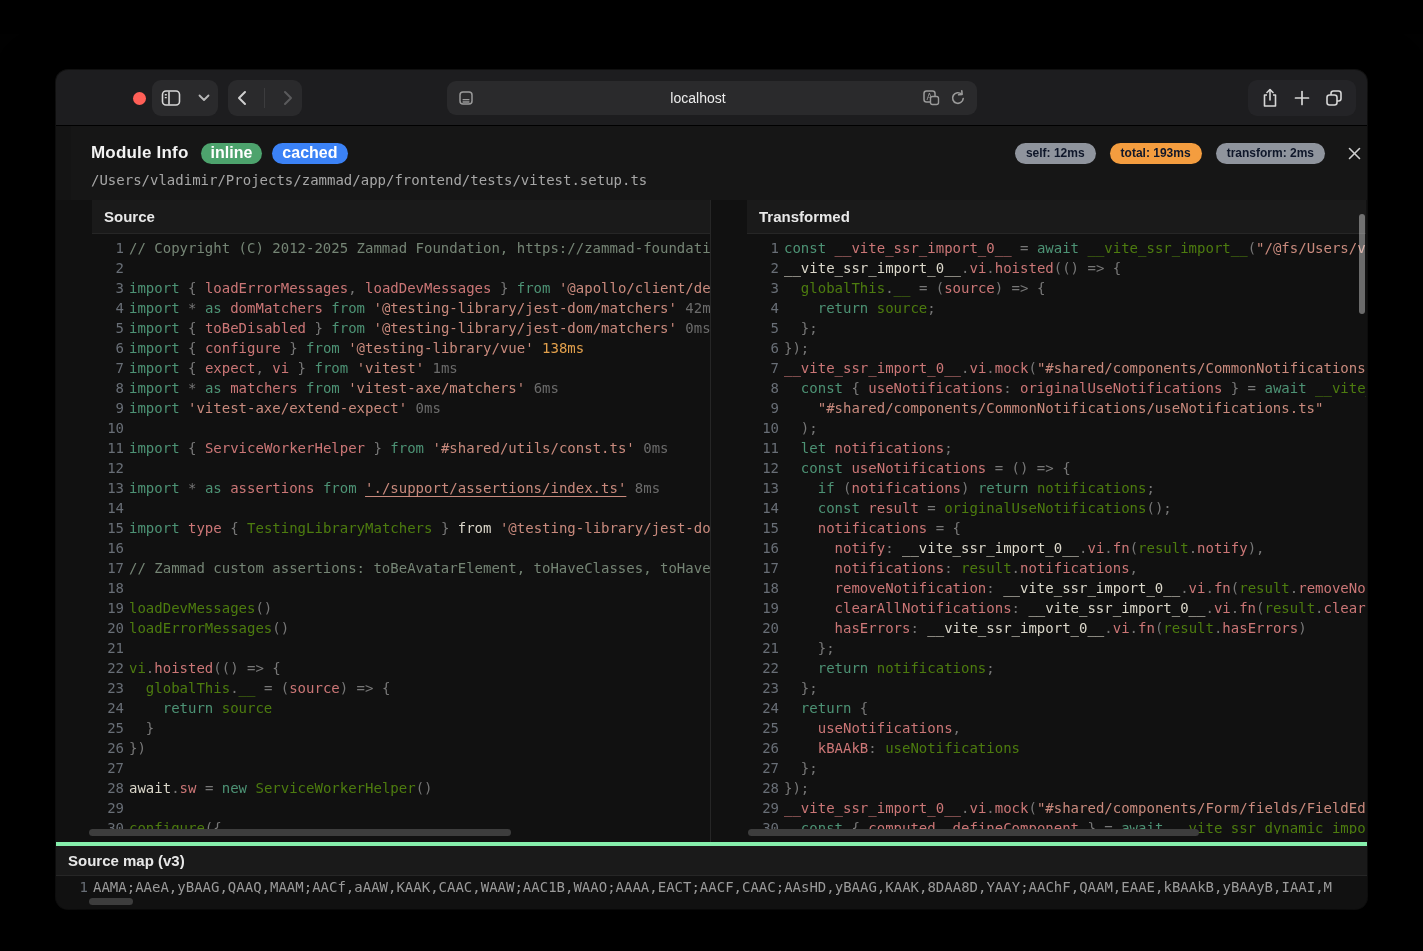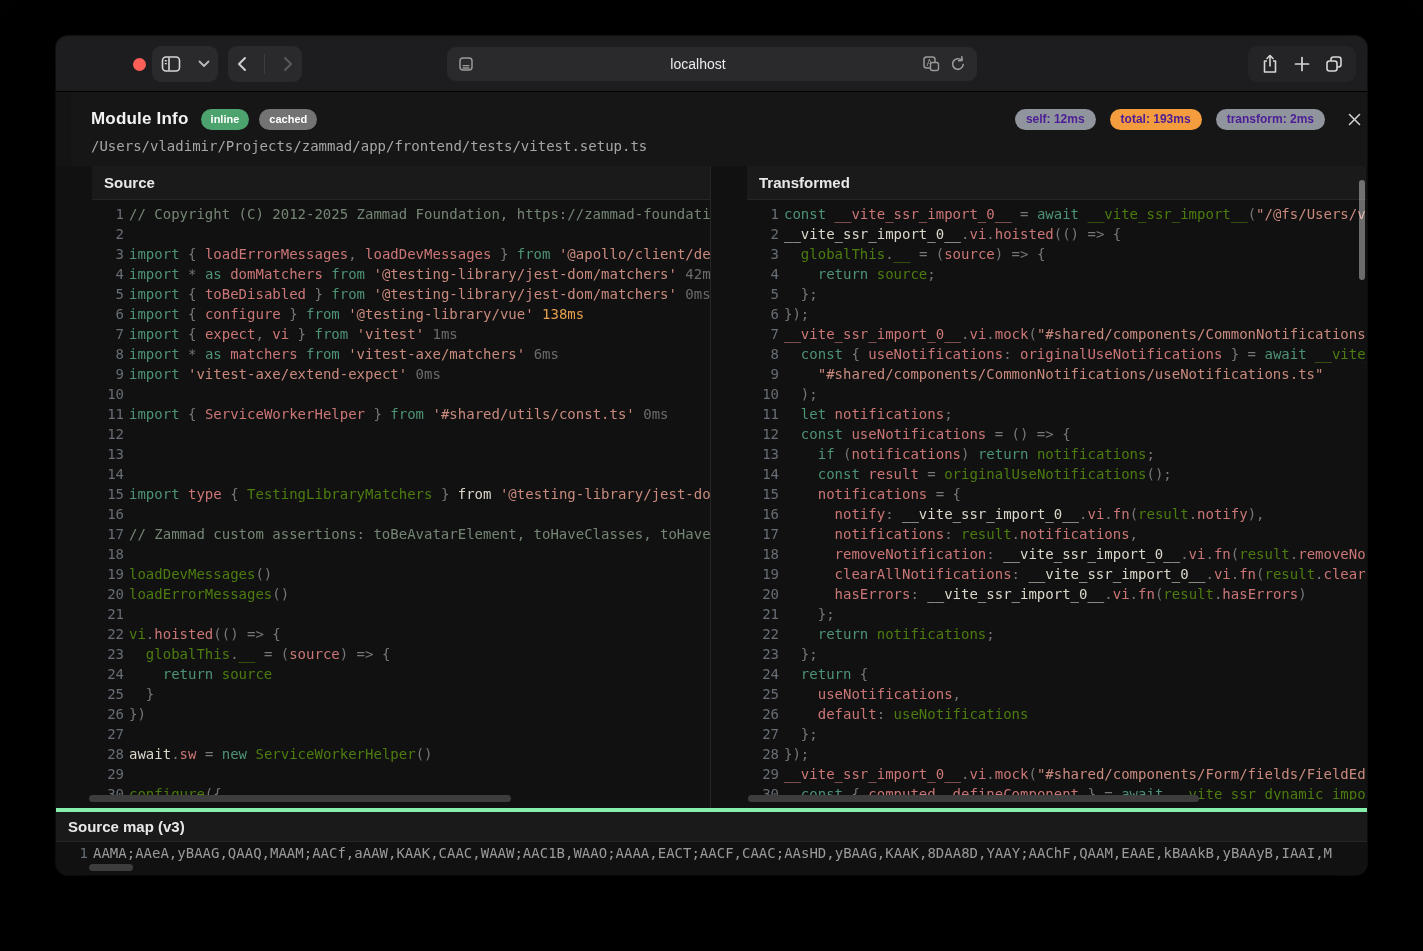--- a/index.html
+++ b/index.html
@@ -1,39 +1,39 @@
 <!DOCTYPE html>
 <html><head>
 <meta charset="utf-8">
 <style>
   html,body{margin:0;padding:0;background:#000;width:1423px;height:951px;overflow:hidden;}
   *{box-sizing:border-box;}
-  .stage{position:relative;width:1423px;height:681px;background:#010101;font-family:"Liberation Sans","DejaVu Sans",sans-serif;}
+  .stage{position:relative;width:1423px;height:681px;background:#010101;font-family:"Liberation Sans","DejaVu Sans",sans-serif;margin-top:34px;}
   .window{position:absolute;left:56px;top:36px;width:1311px;height:839px;background:#141414;border-radius:12px;overflow:hidden;box-shadow:0 20px 60px rgba(0,0,0,.8),0 0 0 1px rgba(255,255,255,.08);}
 
   
   .titlebar{position:absolute;left:0;top:0;width:100%;height:56px;background:#1d1d1f;border-bottom:1px solid #000;}
   .dot{position:absolute;top:22px;width:13px;height:13px;border-radius:50%;}
   .tb-group{position:absolute;top:10px;height:36px;background:#2a2a2c;border-radius:9px;display:flex;align-items:center;justify-content:space-around;}
   .urlbar{position:absolute;left:391px;top:11px;width:530px;height:34px;background:#2a2a2c;border-radius:9px;display:flex;align-items:center;padding:0 10px;}
   .urlbar .u-text{flex:1;text-align:center;color:#ececec;font-size:14px;}
   .icon{display:inline-flex;align-items:center;justify-content:center;}
   svg{display:block;}
   .navdiv{width:1px;height:20px;background:#3c3c3e;}
   .tb-right{position:absolute;left:1192px;top:10px;width:108px;height:36px;background:#242427;border-radius:9px;display:flex;align-items:center;justify-content:space-around;padding:0 6px;}
 
   
   .module-header{position:absolute;left:15px;top:56px;width:100%;height:74px;background:#161616;padding:14px 20px 0 20px;}
   .mh-row{display:flex;align-items:center;height:26px;}
   .mh-title{color:#f2f2f2;font-size:17px;font-weight:700;margin-right:12px;letter-spacing:.2px;}
-  .badge{display:inline-flex;align-items:center;height:21px;padding:0 10px;border-radius:11px;color:#fff;font-size:11px;font-weight:700;margin-right:10px;}
+  .badge{display:inline-flex;align-items:center;height:21px;padding:0 10px;border-radius:11px;color:#fff;font-size:16px;font-weight:700;margin-right:10px;}
   .badge-green{background:#4da36d;}
-  .badge-indigo{background:#737373;}
+  .badge-indigo{background:#3b82f6;}
   .mh-spacer{flex:1;}
-  .pill{display:inline-flex;align-items:center;height:21px;padding:0 11px;border-radius:11px;color:#4c1d95;font-size:12px;font-weight:700;margin-left:14px;}
+  .pill{display:inline-flex;align-items:center;height:21px;padding:0 11px;border-radius:11px;color:#0f172a;font-size:12px;font-weight:700;margin-left:14px;}
   .pill-gray{background:#8f949d;}
   .pill-orange{background:#f49d3f;}
   .mh-close{margin-left:22px;cursor:pointer;}
   .mh-path{margin-top:6px;color:#a6a6a6;font-family:"DejaVu Sans Mono","Liberation Mono",monospace;font-size:14px;}
 
   
   .panels{position:absolute;left:0;top:130px;width:100%;height:642px;display:flex;background:#111;}
   .panel{position:relative;width:655px;height:100%;overflow:hidden;padding-left:36px;}
   .panel.left{border-right:1px solid #262626;}
   .panel-header{height:34px;background:#1a1a1a;border-bottom:1px solid #262626;display:flex;align-items:center;padding-left:12px;color:#e8e8e8;font-size:15px;font-weight:700;}
@@ -175,21 +175,21 @@
             <div class="code-line"><span class="ln">3</span><span class="lt"><span class="tk-k">import </span><span class="tk-p">{ </span><span class="tk-v">loadErrorMessages</span><span class="tk-p">, </span><span class="tk-v">loadDevMessages</span><span class="tk-p"> } </span><span class="tk-k">from </span><span class="tk-s">'@apollo/client/dev/index.js'</span></span></div>
             <div class="code-line"><span class="ln">4</span><span class="lt"><span class="tk-k">import </span><span class="tk-p">* </span><span class="tk-k">as </span><span class="tk-v">domMatchers </span><span class="tk-k">from </span><span class="tk-s">'@testing-library/jest-dom/matchers'</span><span class="tk-t"> 42ms</span></span></div>
             <div class="code-line"><span class="ln">5</span><span class="lt"><span class="tk-k">import </span><span class="tk-p">{ </span><span class="tk-v">toBeDisabled</span><span class="tk-p"> } </span><span class="tk-k">from </span><span class="tk-s">'@testing-library/jest-dom/matchers'</span><span class="tk-t"> 0ms</span></span></div>
             <div class="code-line"><span class="ln">6</span><span class="lt"><span class="tk-k">import </span><span class="tk-p">{ </span><span class="tk-v">configure</span><span class="tk-p"> } </span><span class="tk-k">from </span><span class="tk-s">'@testing-library/vue'</span><span class="tk-o"> 138ms</span></span></div>
             <div class="code-line"><span class="ln">7</span><span class="lt"><span class="tk-k">import </span><span class="tk-p">{ </span><span class="tk-v">expect</span><span class="tk-p">, </span><span class="tk-v">vi</span><span class="tk-p"> } </span><span class="tk-k">from </span><span class="tk-s">'vitest'</span><span class="tk-t"> 1ms</span></span></div>
             <div class="code-line"><span class="ln">8</span><span class="lt"><span class="tk-k">import </span><span class="tk-p">* </span><span class="tk-k">as </span><span class="tk-v">matchers </span><span class="tk-k">from </span><span class="tk-s">'vitest-axe/matchers'</span><span class="tk-t"> 6ms</span></span></div>
             <div class="code-line"><span class="ln">9</span><span class="lt"><span class="tk-k">import </span><span class="tk-s">'vitest-axe/extend-expect'</span><span class="tk-t"> 0ms</span></span></div>
             <div class="code-line"><span class="ln">10</span><span class="lt"></span></div>
             <div class="code-line"><span class="ln">11</span><span class="lt"><span class="tk-k">import </span><span class="tk-p">{ </span><span class="tk-v">ServiceWorkerHelper</span><span class="tk-p"> } </span><span class="tk-k">from </span><span class="tk-s">'#shared/utils/const.ts'</span><span class="tk-t"> 0ms</span></span></div>
             <div class="code-line"><span class="ln">12</span><span class="lt"></span></div>
-            <div class="code-line"><span class="ln">13</span></div>
+            <div class="code-line"><span class="ln">13</span><span class="lt"><span class="tk-k">import </span><span class="tk-p">* </span><span class="tk-k">as </span><span class="tk-v">assertions </span><span class="tk-k">from </span><span class="tk-us">'./support/assertions/index.ts'</span><span class="tk-t"> 8ms</span></span></div>
             <div class="code-line"><span class="ln">14</span><span class="lt"></span></div>
             <div class="code-line"><span class="ln">15</span><span class="lt"><span class="tk-k">import </span><span class="tk-v">type </span><span class="tk-p">{ </span><span class="tk-y">TestingLibraryMatchers</span><span class="tk-p"> } </span><span class="tk-w">from </span><span class="tk-s">'@testing-library/jest-dom/matchers'</span></span></div>
             <div class="code-line"><span class="ln">16</span><span class="lt"></span></div>
             <div class="code-line"><span class="ln">17</span><span class="lt"><span class="tk-c">// Zammad custom assertions: toBeAvatarElement, toHaveClasses, toHaveImagePreview</span></span></div>
             <div class="code-line"><span class="ln">18</span><span class="lt"></span></div>
             <div class="code-line"><span class="ln">19</span><span class="lt"><span class="tk-y">loadDevMessages</span><span class="tk-p">()</span></span></div>
             <div class="code-line"><span class="ln">20</span><span class="lt"><span class="tk-y">loadErrorMessages</span><span class="tk-p">()</span></span></div>
             <div class="code-line"><span class="ln">21</span><span class="lt"></span></div>
             <div class="code-line"><span class="ln">22</span><span class="lt"><span class="tk-y">vi</span><span class="tk-p">.</span><span class="tk-v">hoisted</span><span class="tk-p">(() =&gt; {</span></span></div>
             <div class="code-line"><span class="ln">23</span><span class="lt"><span class="tk-y">  globalThis</span><span class="tk-p">.</span><span class="tk-y">__</span><span class="tk-p"> = (</span><span class="tk-v">source</span><span class="tk-p">) =&gt; {</span></span></div>
@@ -224,21 +224,21 @@
             <div class="code-line"><span class="ln">16</span><span class="lt"><span class="tk-v">      notify</span><span class="tk-p">: </span><span class="tk-w">__vite_ssr_import_0__</span><span class="tk-p">.</span><span class="tk-v">vi</span><span class="tk-p">.</span><span class="tk-v">fn</span><span class="tk-p">(</span><span class="tk-y">result</span><span class="tk-p">.</span><span class="tk-v">notify</span><span class="tk-p">),</span></span></div>
             <div class="code-line"><span class="ln">17</span><span class="lt"><span class="tk-v">      notifications</span><span class="tk-p">: </span><span class="tk-y">result</span><span class="tk-p">.</span><span class="tk-v">notifications</span><span class="tk-p">,</span></span></div>
             <div class="code-line"><span class="ln">18</span><span class="lt"><span class="tk-v">      removeNotification</span><span class="tk-p">: </span><span class="tk-w">__vite_ssr_import_0__</span><span class="tk-p">.</span><span class="tk-v">vi</span><span class="tk-p">.</span><span class="tk-v">fn</span><span class="tk-p">(</span><span class="tk-y">result</span><span class="tk-p">.</span><span class="tk-v">removeNotification</span></span></div>
             <div class="code-line"><span class="ln">19</span><span class="lt"><span class="tk-v">      clearAllNotifications</span><span class="tk-p">: </span><span class="tk-w">__vite_ssr_import_0__</span><span class="tk-p">.</span><span class="tk-v">vi</span><span class="tk-p">.</span><span class="tk-v">fn</span><span class="tk-p">(</span><span class="tk-y">result</span><span class="tk-p">.</span><span class="tk-v">clearAllNotifications</span></span></div>
             <div class="code-line"><span class="ln">20</span><span class="lt"><span class="tk-v">      hasErrors</span><span class="tk-p">: </span><span class="tk-w">__vite_ssr_import_0__</span><span class="tk-p">.</span><span class="tk-v">vi</span><span class="tk-p">.</span><span class="tk-v">fn</span><span class="tk-p">(</span><span class="tk-y">result</span><span class="tk-p">.</span><span class="tk-v">hasErrors</span><span class="tk-p">)</span></span></div>
             <div class="code-line"><span class="ln">21</span><span class="lt"><span class="tk-p">    };</span></span></div>
             <div class="code-line"><span class="ln">22</span><span class="lt"><span class="tk-k">    return </span><span class="tk-y">notifications</span><span class="tk-p">;</span></span></div>
             <div class="code-line"><span class="ln">23</span><span class="lt"><span class="tk-p">  };</span></span></div>
             <div class="code-line"><span class="ln">24</span><span class="lt"><span class="tk-k">  return </span><span class="tk-p">{</span></span></div>
             <div class="code-line"><span class="ln">25</span><span class="lt"><span class="tk-v">    useNotifications</span><span class="tk-p">,</span></span></div>
-            <div class="code-line"><span class="ln">26</span><span class="lt"><span class="tk-v">    default</span><span class="tk-p">: </span><span class="tk-y">useNotifications</span></span></div>
+            <div class="code-line"><span class="ln">26</span><span class="lt"><span class="tk-v">    kBAAkB</span><span class="tk-p">: </span><span class="tk-y">useNotifications</span></span></div>
             <div class="code-line"><span class="ln">27</span><span class="lt"><span class="tk-p">  };</span></span></div>
             <div class="code-line"><span class="ln">28</span><span class="lt"><span class="tk-p">});</span></span></div>
             <div class="code-line"><span class="ln">29</span><span class="lt"><span class="tk-v">__vite_ssr_import_0__</span><span class="tk-p">.</span><span class="tk-v">vi</span><span class="tk-p">.</span><span class="tk-v">mock</span><span class="tk-p">(</span><span class="tk-s">"#shared/components/Form/fields/FieldEditor/FieldEditorInput.vue"</span></span></div>
             <div class="code-line"><span class="ln">30</span><span class="lt"><span class="tk-k">  const </span><span class="tk-p">{ </span><span class="tk-v">computed</span><span class="tk-p">, </span><span class="tk-v">defineComponent</span><span class="tk-p"> } = </span><span class="tk-k">await </span><span class="tk-y">__vite_ssr_dynamic_import__(</span></span></div>
           </div>
         <div class="hscroll" style="left:37px;bottom:6px;width:451px;"></div>
       </section>
     </div>
 
     <div class="sourcemap">

